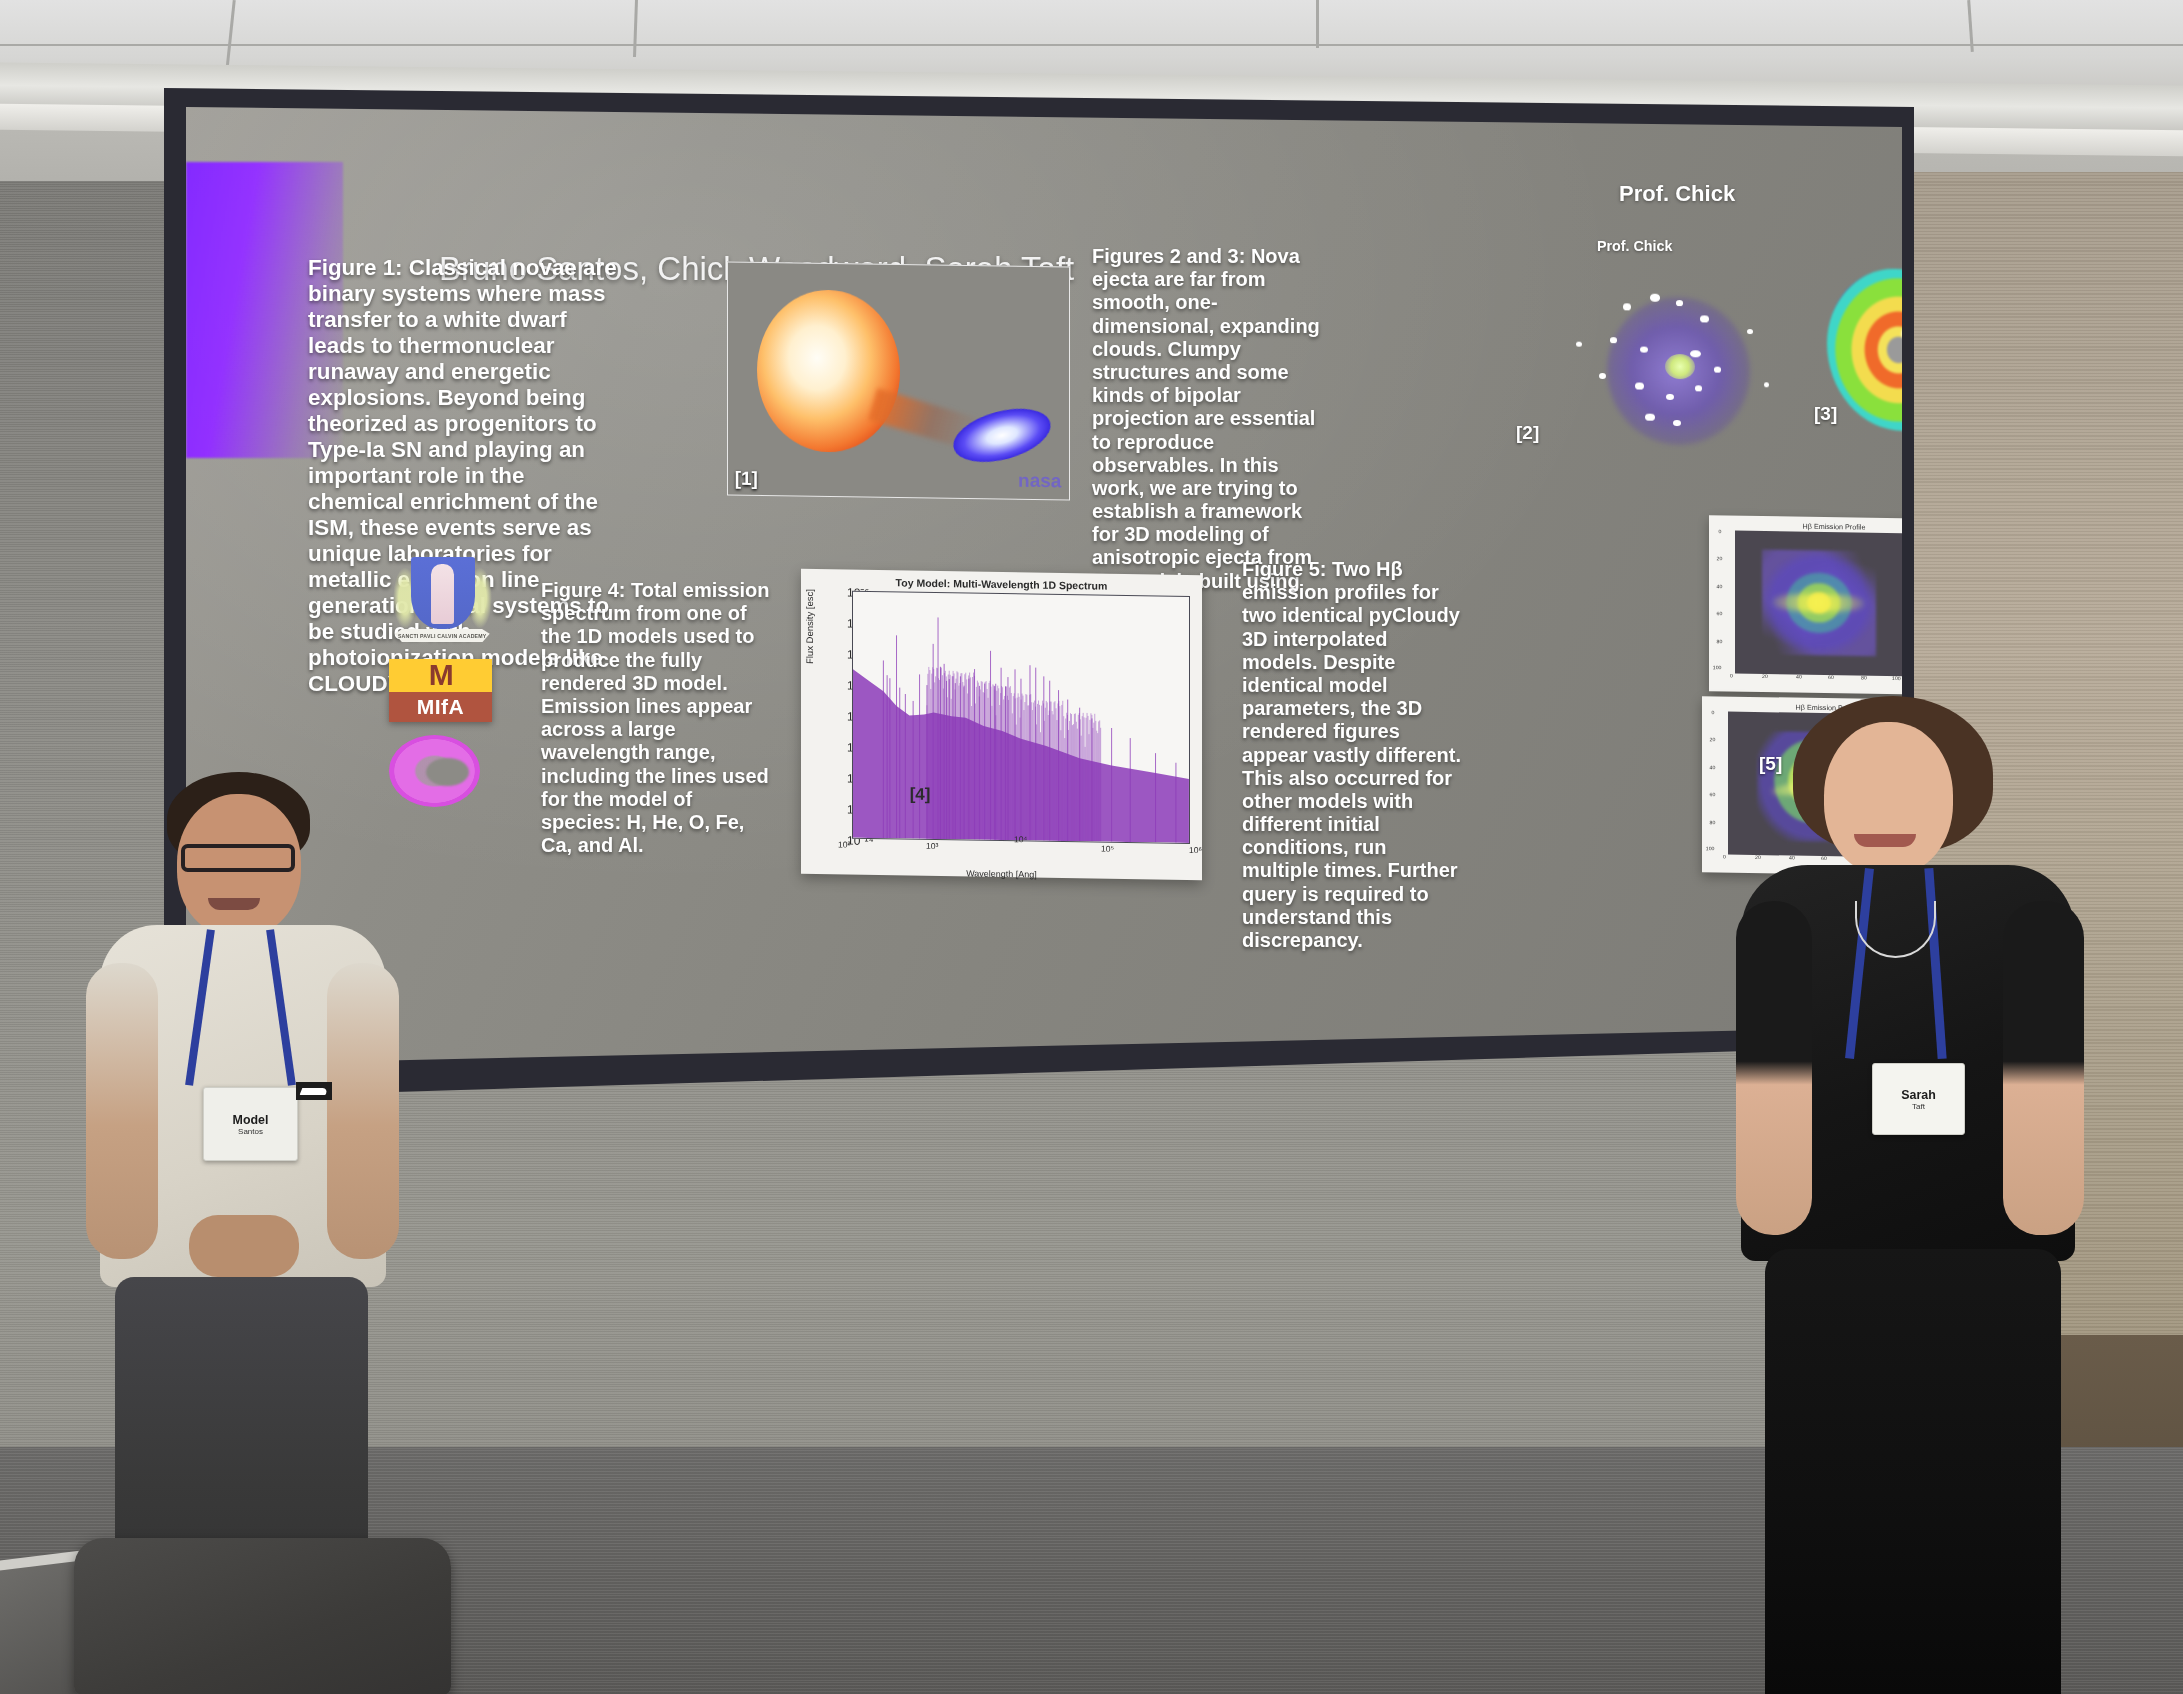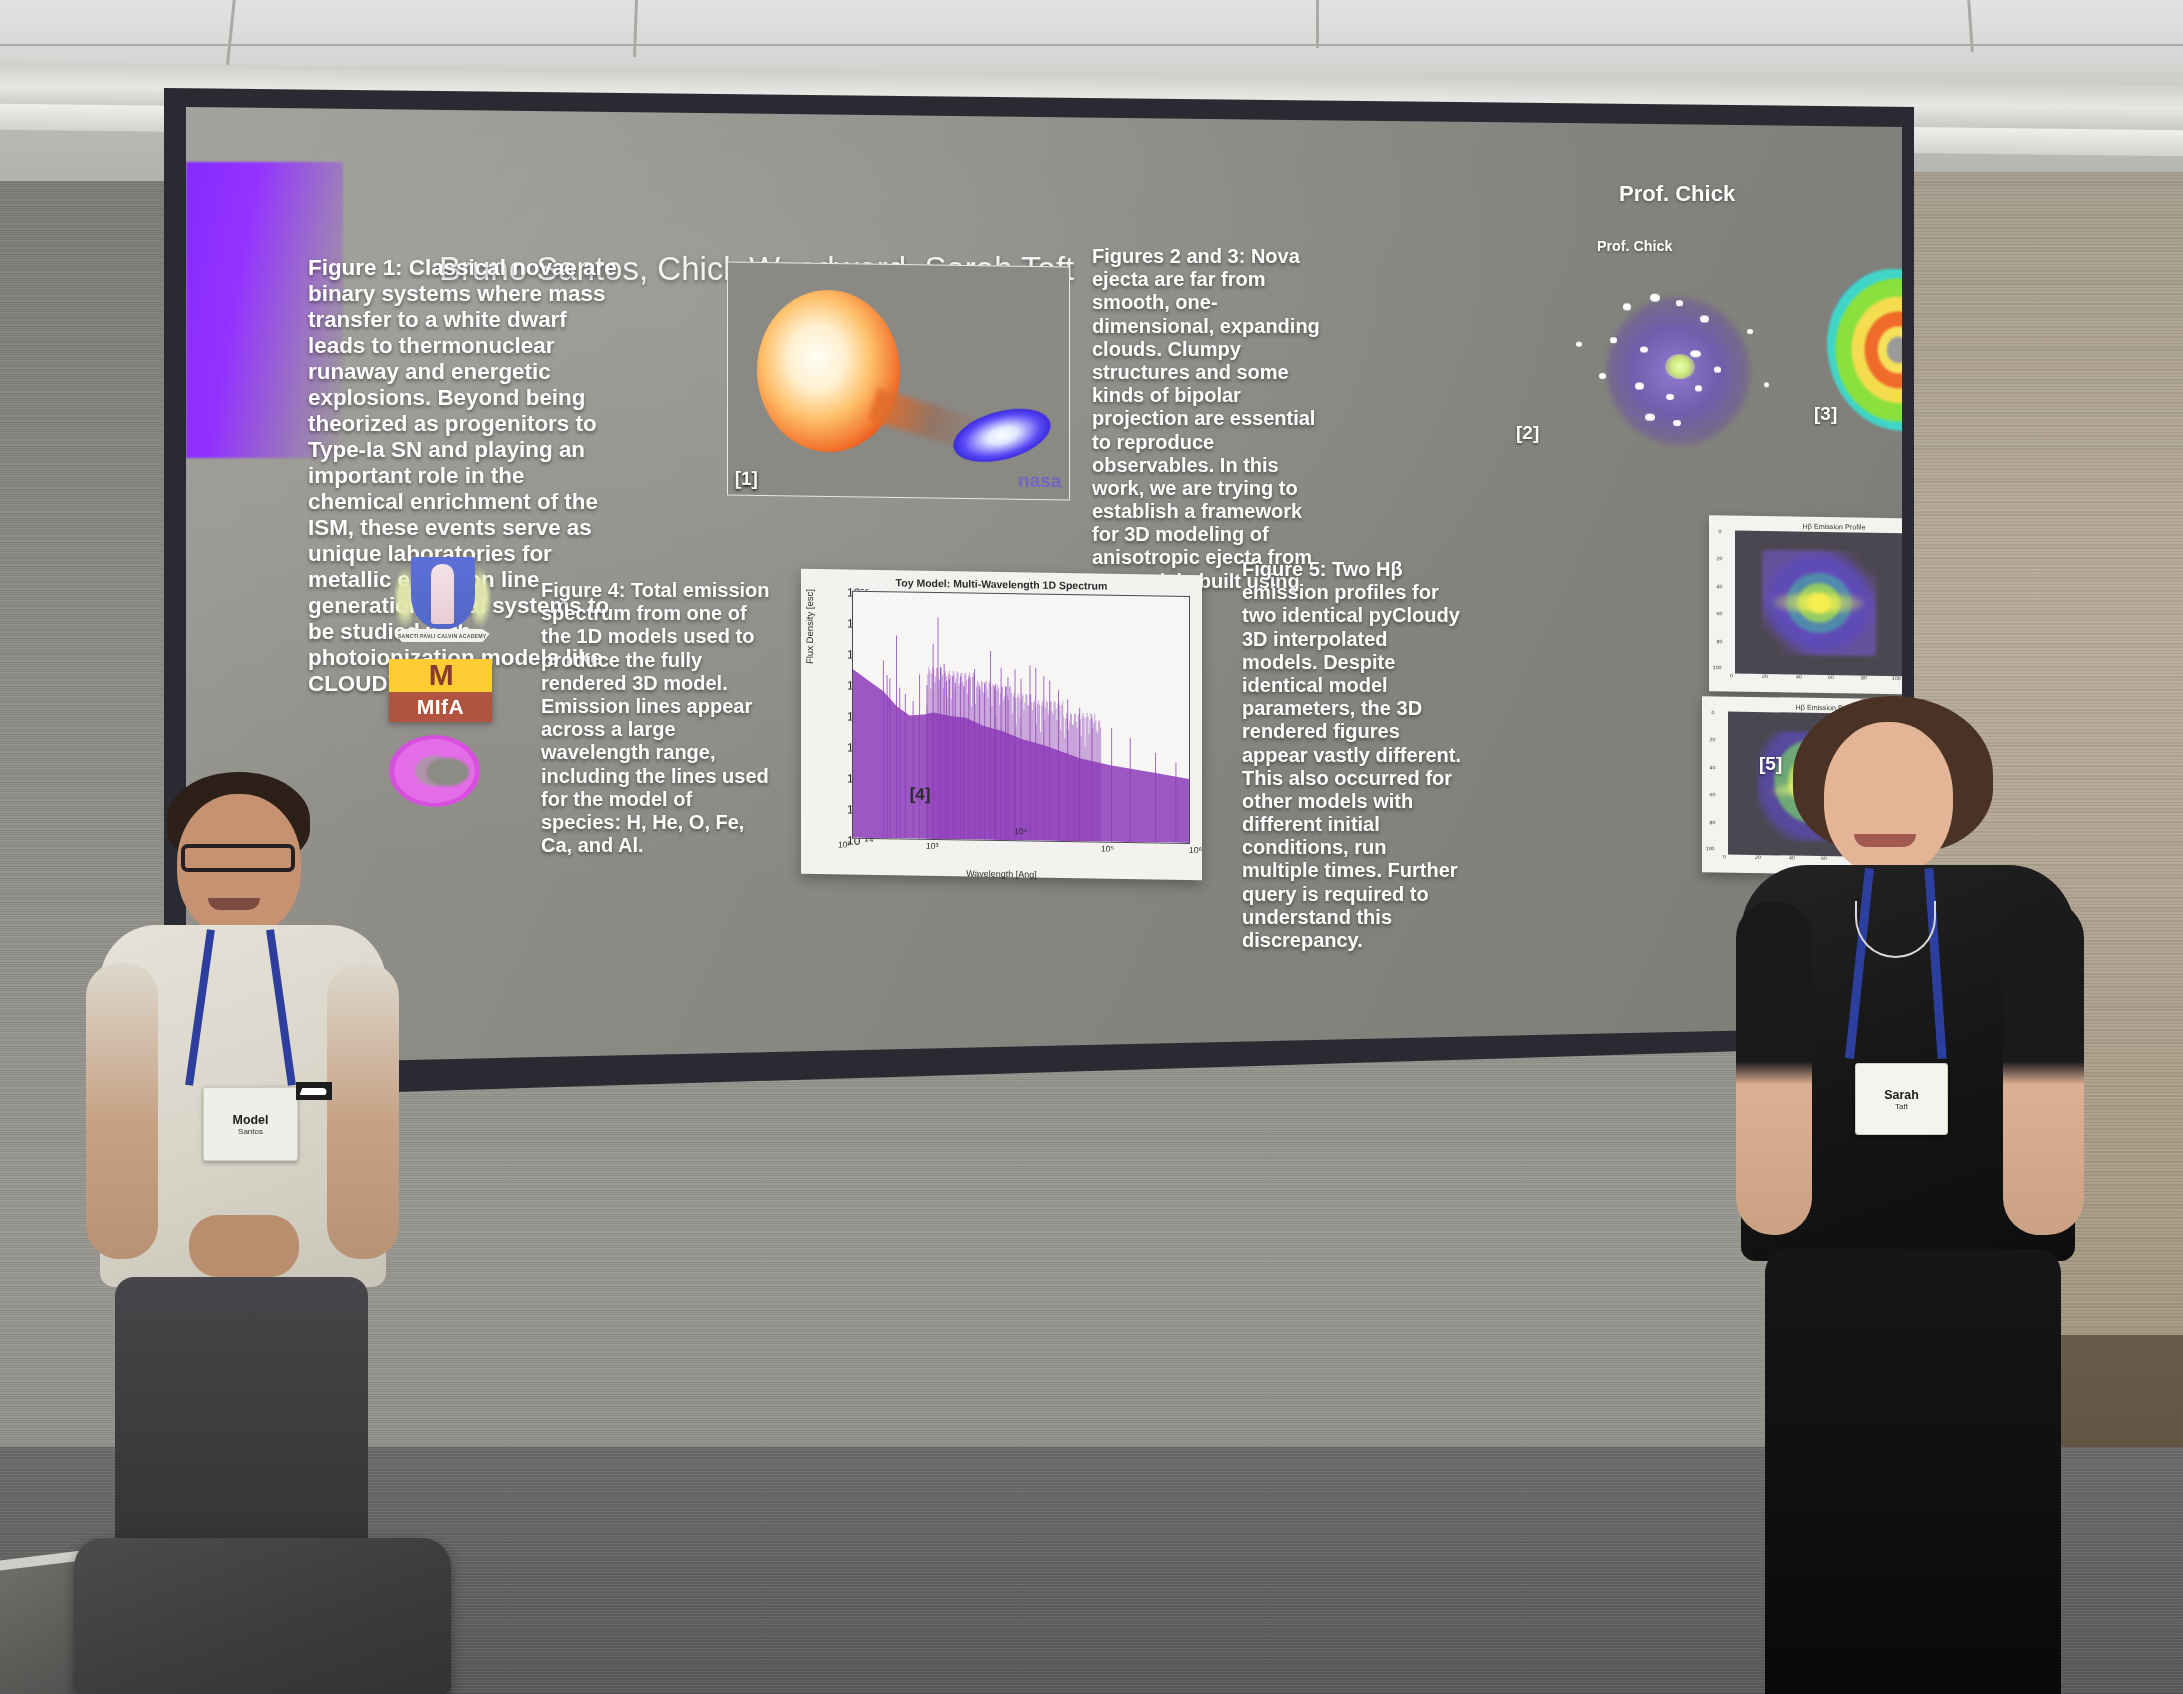--- a/index.html
+++ b/index.html
@@ -626,21 +626,21 @@
             <line x1="538.9" y1="520" x2="538.9" y2="279.6" stroke="#8c3bb8" stroke-width="1.6"></line>
             <line x1="577.7" y1="520" x2="577.7" y2="300.3" stroke="#8c3bb8" stroke-width="1.6"></line>
             <line x1="630.4" y1="520" x2="630.4" y2="331.3" stroke="#8c3bb8" stroke-width="1.6"></line>
             <line x1="672.9" y1="520" x2="672.9" y2="350.9" stroke="#8c3bb8" stroke-width="1.6"></line>
           </svg>
         <div class="fig4-tag">[4]</div>
       </div>
       <div id="xtick-holder">
           <div class="xtick" style="left: 37px; top: 270px;">10²</div>
           <div class="xtick" style="left: 125px; top: 270px;">10³</div>
-          <div class="xtick" style="left: 213px; top: 254px;">10⁴</div>
+          <div class="xtick" style="left: 213px; top: 262px;">10⁴</div>
           <div class="xtick" style="left: 300px; top: 270px;">10⁵</div>
           <div class="xtick" style="left: 388px; top: 270px;">10⁶</div>
         </div>
       <div class="xlab">Wavelength [Ang]</div>
     </div>
 
     <div class="hb-card" id="hb-top">
       <div class="hb-title">Hβ Emission Profile</div>
       <div class="hb-inner">
         <div class="bfly1">
@@ -712,21 +712,21 @@
   <div class="person" id="person-right">
     <div class="hair" style="left:57px;top:0;width:200px;height:157px;background:#4a3324;border-radius:55% 55% 45% 45%;"></div>
     <div class="head" style="left:88px;top:26px;width:129px;height:153px;background:#e3b596;"></div>
     <div style="position:absolute;left:118px;top:138px;width:62px;height:13.4px;background:#a2594f;border-radius:0 0 19px 19px;"></div>
     <div class="torso" style="left:4.8px;top:169px;width:334px;height:396px;background:linear-gradient(160deg,#232323 0%,#151515 55%,#0e0e0e 100%);border-radius:67px 67px 14.3px 14.3px;"></div>
     <div class="arm" style="left:0px;top:205px;width:76px;height:334px;background:linear-gradient(180deg,#1a1a1a 0%,#1a1a1a 48%,#dcb094 55%,#caa183 100%);border-radius:37px;"></div>
     <div class="arm" style="left:267px;top:205px;width:81px;height:334px;background:linear-gradient(180deg,#1a1a1a 0%,#1a1a1a 48%,#dcb094 55%,#caa183 100%);border-radius:37px;"></div>
     <div class="lanyard" style="left:119px;top:172px;width:8.6px;height:191px;transform:rotate(6deg);"></div>
     <div class="lanyard" style="left:195px;top:172px;width:8.6px;height:191px;transform:rotate(-4deg);"></div>
     <div style="position:absolute;left:119px;top:205px;width:81px;height:57px;border:2.4px solid #d9d9d9;border-top:none;border-radius:0 0 43px 43px;"></div>
-    <div class="badge" style="left:119px;top:367px;width:93px;height:72px;background:#f4f4ef;">
+    <div class="badge" style="left:136px;top:367px;width:93px;height:72px;background:#f4f4ef;">
       <span class="bn">Sarah</span>
       <span class="bs">Taft</span>
     </div>
     <div class="legs" style="left:29px;top:553px;width:296px;height:446px;background:linear-gradient(180deg,#161616 0%,#101010 55%,#090909 100%);border-radius:24px 24px 0 0;"></div>
   </div>
 
   <div class="chair"></div>
   <div class="luggage"></div>
 
 </div>

